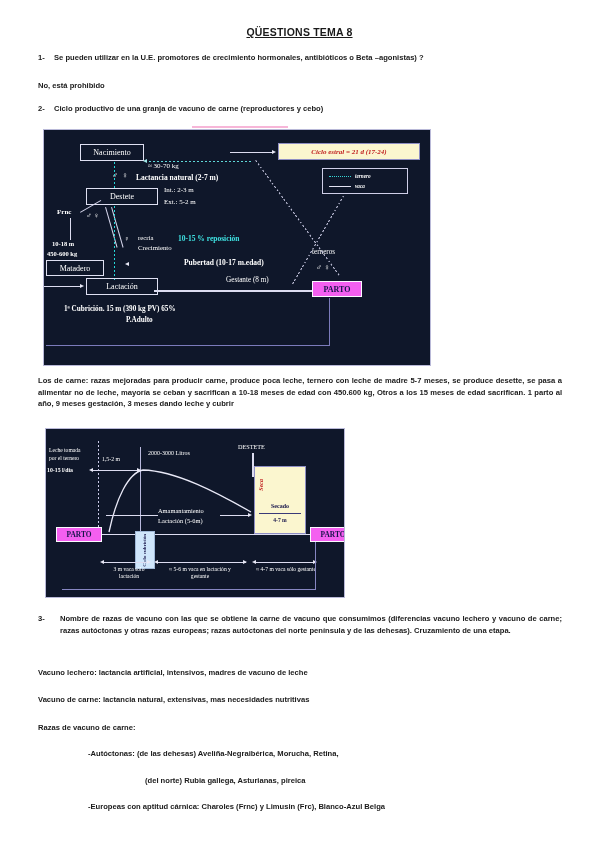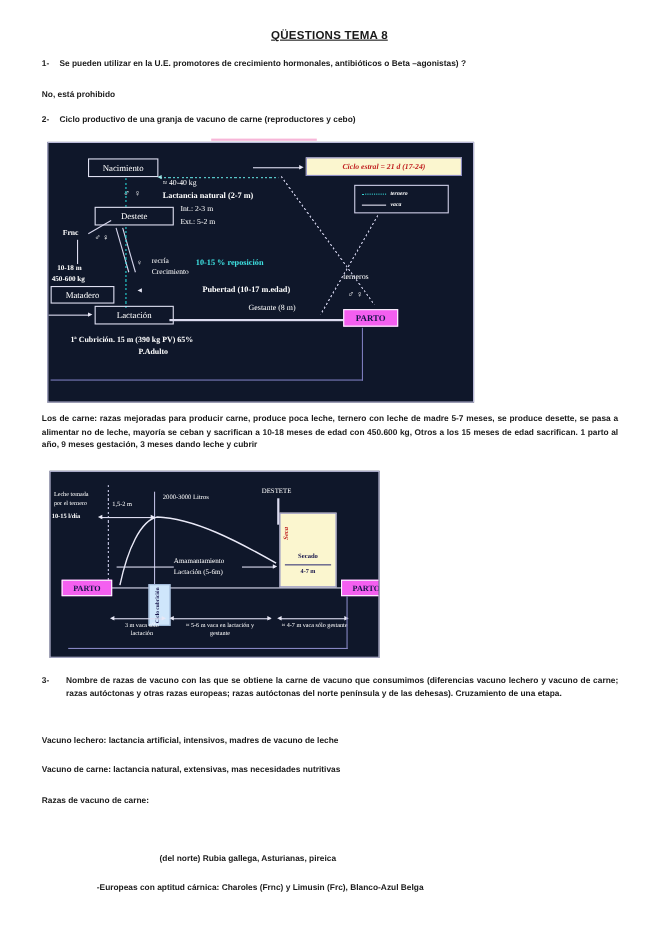--- a/index.html
+++ b/index.html
@@ -158,25 +158,25 @@
       <div class="legend-row" style="left:6px;top:4px;">
         <span class="legend-dash"></span>
         <span class="legend-label">ternero</span>
       </div>
       <div class="legend-row" style="left:6px;top:14px;">
         <span class="legend-solid"></span>
         <span class="legend-label">vaca</span>
       </div>
     </div>
 
-    <div class="s-txt" style="left:104px;top:32px;font-size:7px;">≈ 40-40 kg</div>
+    <div class="s-txt" style="left:104px;top:32px;font-size:7px;">≈ 30-70 kg</div>
 
     <div class="symb" style="left:68px;top:41px;font-size:8px;">♂&nbsp;&nbsp;♀</div>
 
-    <div class="s-txt b" style="left:104px;top:43px;font-size:7.5px;">Lactancia natural (2-7 m)</div>
+    <div class="s-txt b" style="left:92px;top:43px;font-size:7.5px;">Lactancia natural (2-7 m)</div>
 
     <div class="cyan-dot-v" style="left:70px;top:32px;height:26px;"></div>
 
     <div class="s-box" style="left:42px;top:58px;width:72px;height:17px;font-size:8px;">Destete</div>
 
     <div class="s-txt" style="left:120px;top:56px;font-size:7px;">Int.: 2-3 m</div>
     <div class="s-txt" style="left:120px;top:68px;font-size:7px;">Ext.: 5-2 m</div>
 
     <div class="s-txt b" style="left:13px;top:78px;font-size:7px;">Frnc</div>
     <div class="symb" style="left:42px;top:81px;font-size:7.5px;">♂&nbsp;♀</div>
@@ -301,18 +301,19 @@
     <span class="qnum">3-</span>
     <span class="qtxt" style="margin-left:22px;">Nombre de razas de vacuno con las que se obtiene la carne de vacuno que consumimos (diferencias vacuno lechero y vacuno de carne; razas autóctonas y otras razas europeas; razas autóctonas del norte península y de las dehesas). Cruzamiento de una etapa.</span>
   </div>
 
   <div class="para bold" style="left:38px;top:667px;width:524px;">Vacuno lechero: lactancia artificial, intensivos, madres de vacuno de leche</div>
 
   <div class="para bold" style="left:38px;top:694px;width:524px;">Vacuno de carne: lactancia natural, extensivas, mas necesidades nutritivas</div>
 
   <div class="para bold" style="left:38px;top:722px;width:524px;">Razas de vacuno de carne:</div>
 
+  <div class="para bold" style="left:88px;top:748px;width:474px;">-Autóctonas: (de las dehesas) Aveliña-Negraibérica, Morucha, Retina,</div>
 
   <div class="para bold" style="left:145px;top:775px;width:417px;">(del norte) Rubia gallega, Asturianas, pireica</div>
 
   <div class="para bold" style="left:88px;top:801px;width:474px;">-Europeas con aptitud cárnica: Charoles (Frnc) y Limusin (Frc), Blanco-Azul Belga</div>
 
 </div>
 
 </body></html>

